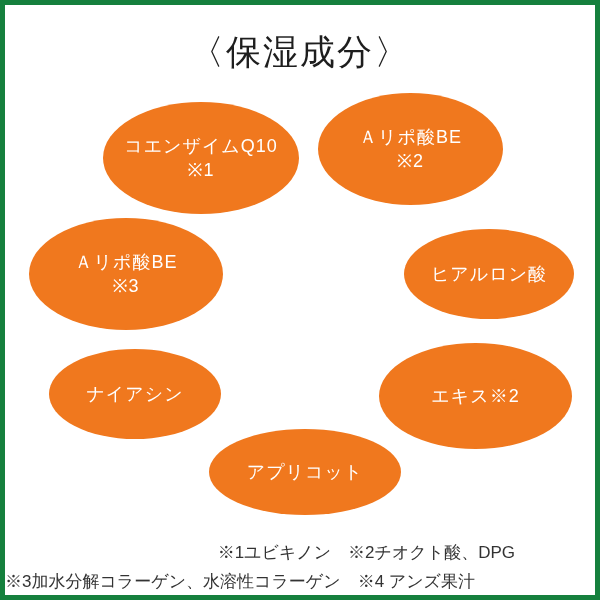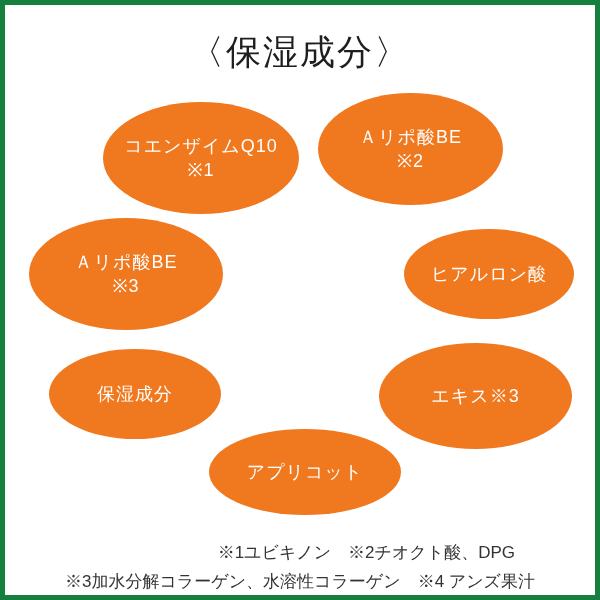--- a/index.html
+++ b/index.html
@@ -60,21 +60,21 @@
     top: 534px;
     font-size: 17px;
     color: #333333;
     line-height: 1.7;
   }
   .fn1 {
     text-align: right;
     padding-right: 80px;
   }
   .fn2 {
-    text-align: center;
+    text-align: left;
   }
 </style>
 </head>
 <body>
 
 <div class="canvas">
 
   <div class="title">〈保湿成分〉</div>
 
   <div class="bubble b1">
@@ -91,26 +91,26 @@
     <span>Ａリポ酸BE</span>
     <span>※3</span>
   </div>
 
   <div class="bubble b4">
     <span>ヒアルロン酸</span>
 
   </div>
 
   <div class="bubble b5">
-    <span>保湿成分</span>
+    <span>ナイアシン</span>
 
   </div>
 
   <div class="bubble b6">
-    <span>エキス※3</span>
+    <span>エキス※2</span>
   </div>
 
   <div class="bubble b7">
     <span>アプリコット</span>
 
   </div>
 
   <div class="footnotes">
     <div class="fn1">※1ユビキノン　※2チオクト酸、DPG</div>
     <div class="fn2">※3加水分解コラーゲン、水溶性コラーゲン　※4 アンズ果汁</div>

